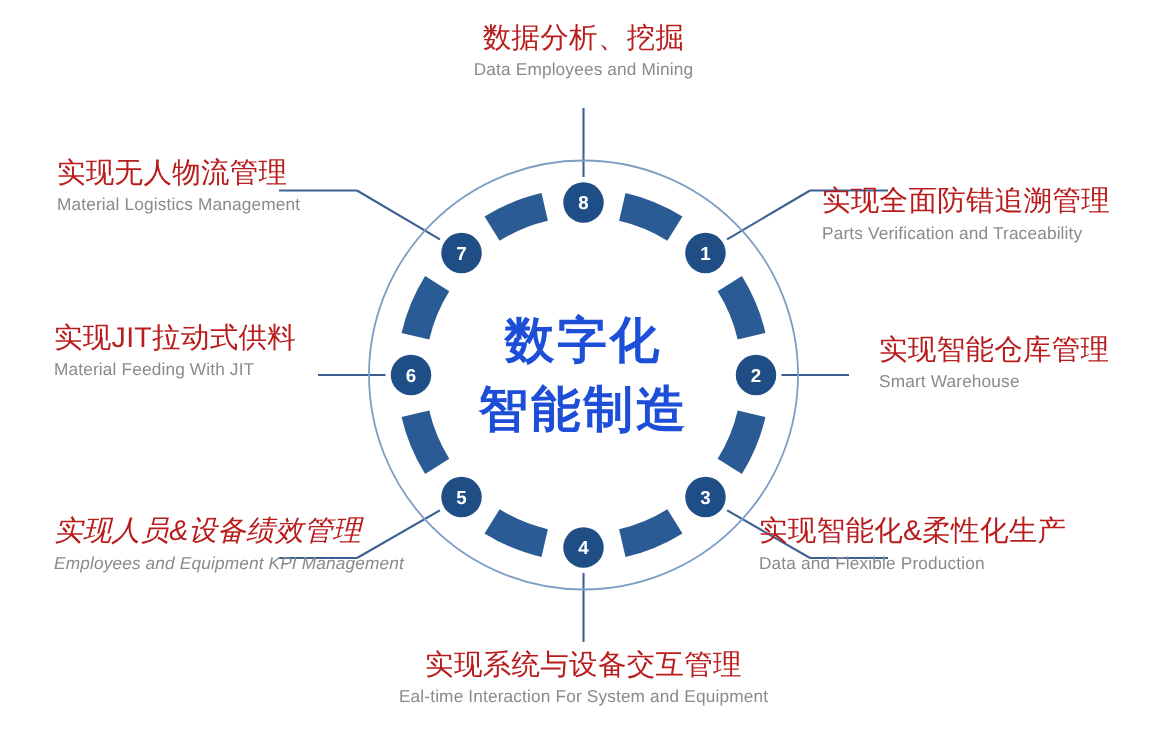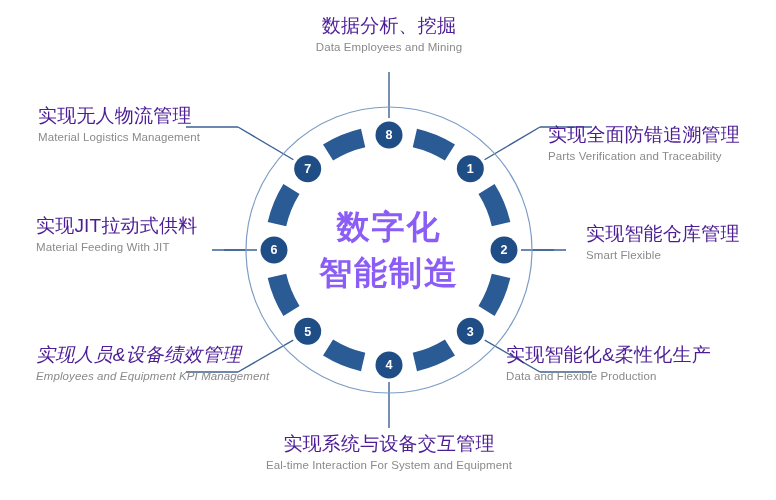--- a/index.html
+++ b/index.html
@@ -13,21 +13,21 @@
   #stage { position:relative; width:776px; height:500px; }
 
   svg.wheel { position:absolute; left:0; top:0; width:776px; height:500px; }
 
   .label {
     position:absolute;
     white-space:nowrap;
   }
   .label .zh {
     font-size:19px;
-    color:#4c1d95;
+    color:#b91c1c;
     line-height:23px;
     font-weight:400;
     letter-spacing:0.2px;
   }
   .label .en {
     font-size:11.5px;
     color:#8a8a8c;
     line-height:16px;
     font-weight:400;
     letter-spacing:0.1px;
@@ -41,21 +41,21 @@
     position:absolute;
     left:389px; top:250px;
     transform:translate(-50%,-50%);
     text-align:center;
     width:230px;
   }
   .center-text div {
     font-size:33px;
     line-height:46px;
     font-weight:700;
-    color:#8b5cf6;
+    color:#1d4ed8;
     letter-spacing:2px;
   }
 
   .badge-num {
     font-size:12.5px;
     font-weight:700;
     fill:#ffffff;
     font-family:"Liberation Sans", sans-serif;
   }
 </style>
@@ -143,21 +143,21 @@
     <div>智能制造</div>
   </div>
 
   <div id="labels">
       <div class="label right" style="left: 548px; top: 104px; margin-top: 19px;">
         <div class="zh">实现全面防错追溯管理</div>
         <div class="en">Parts Verification and Traceability</div>
       </div>
       <div class="label right" style="left: 586px; top: 222px;">
         <div class="zh">实现智能仓库管理</div>
-        <div class="en">Smart Flexible</div>
+        <div class="en">Smart Warehouse</div>
       </div>
       <div class="label right" style="left: 506px; top: 343px;">
         <div class="zh">实现智能化&amp;柔性化生产</div>
         <div class="en">Data and Flexible Production</div>
       </div>
       <div class="label center" style="left: 389px; top: 432px; transform: translateX(-50%);">
         <div class="zh">实现系统与设备交互管理</div>
         <div class="en">Eal-time Interaction For System and Equipment</div>
       </div>
       <div class="label left" style="left: 36px; top: 343px; font-style: italic;">

